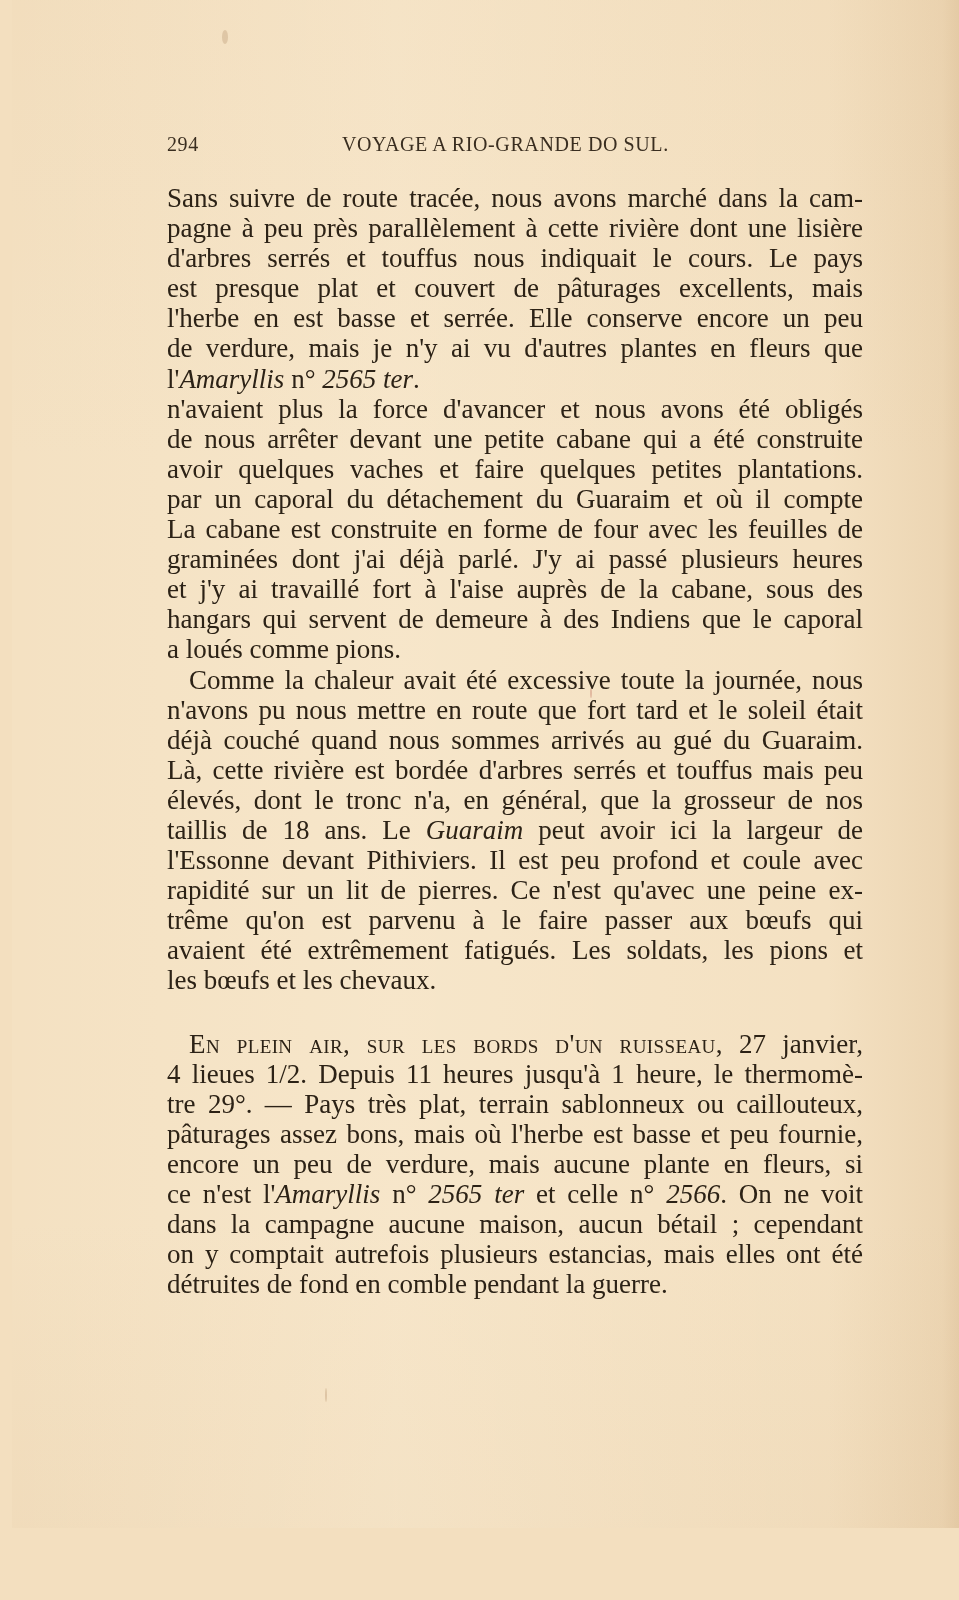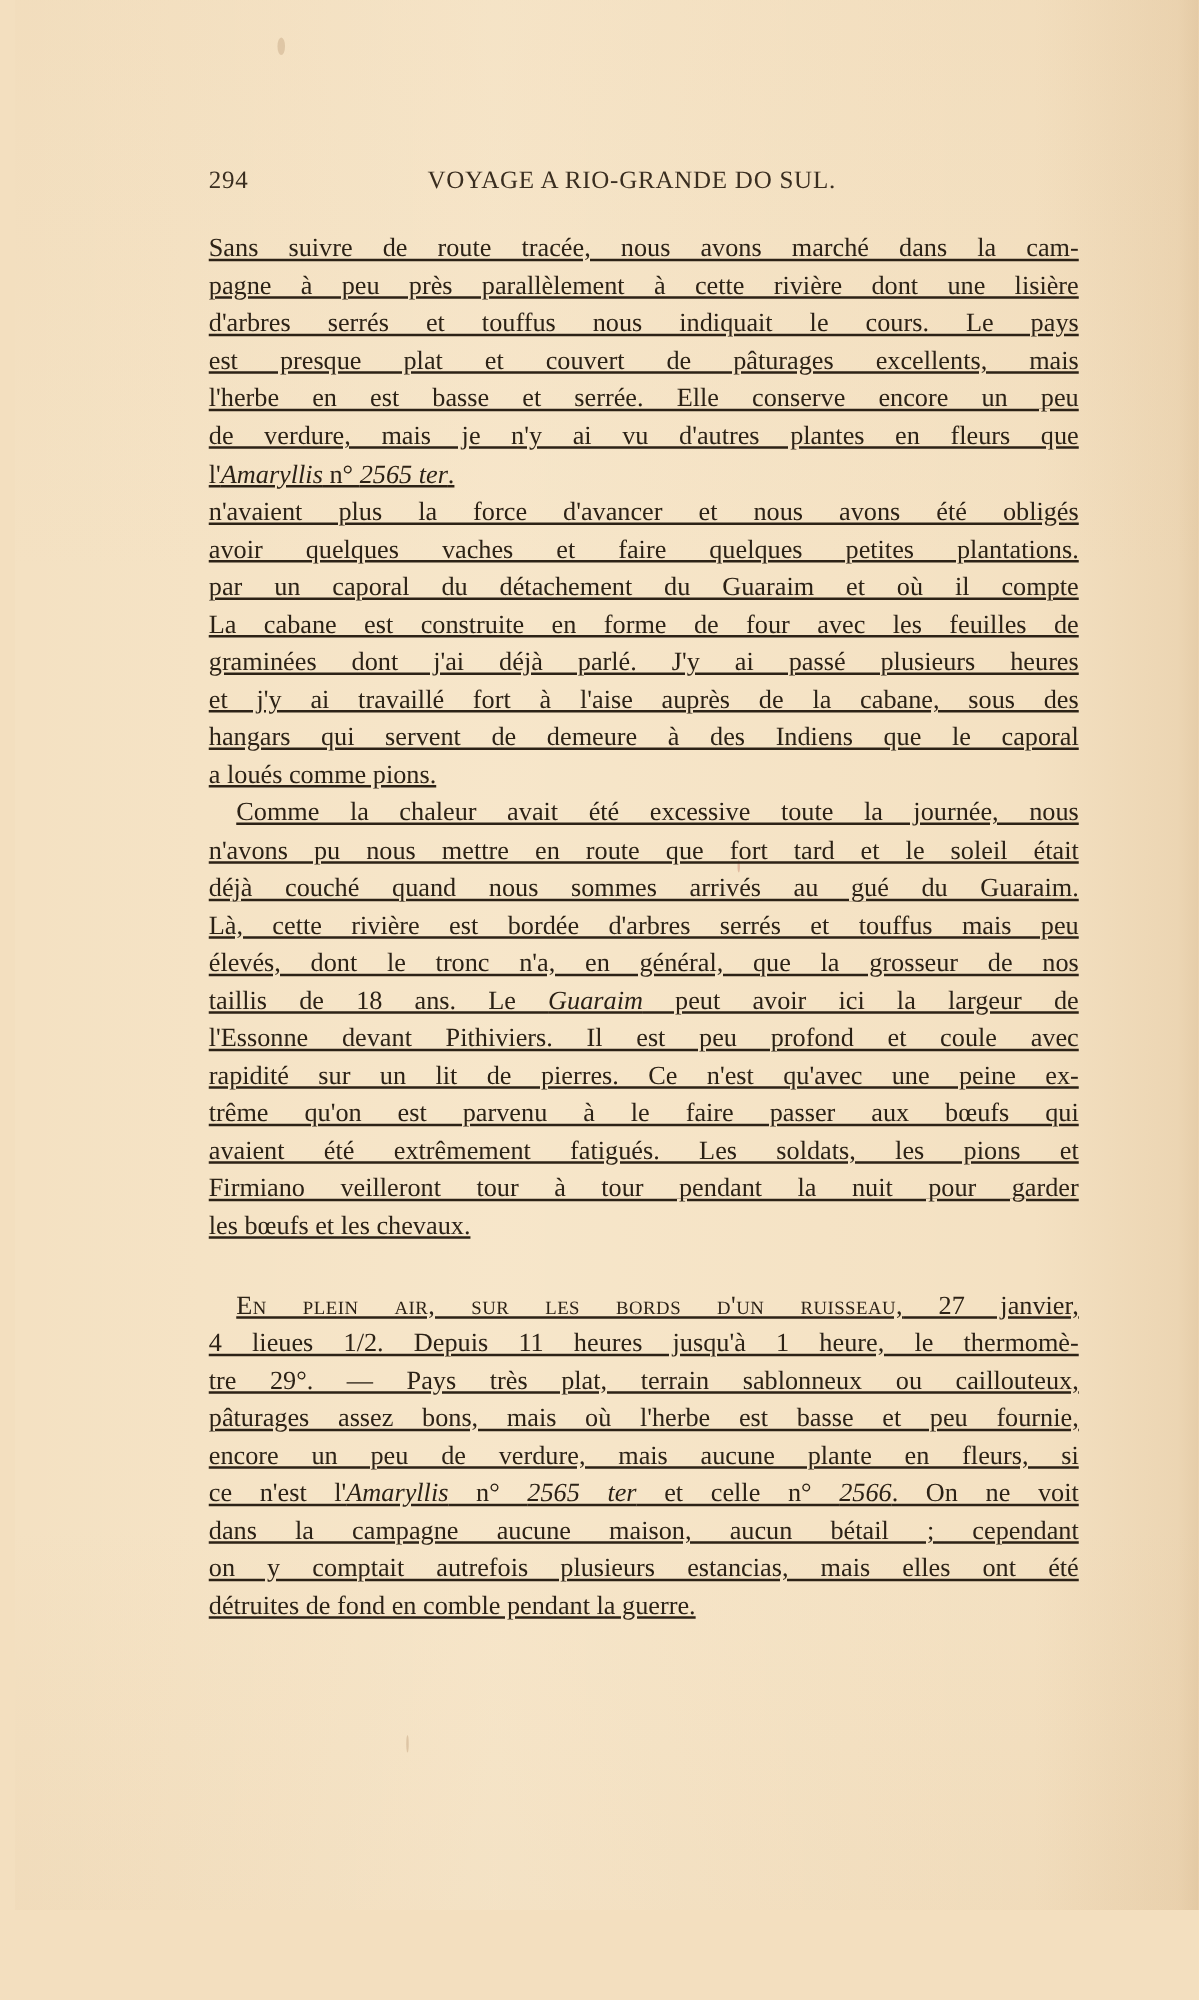--- a/index.html
+++ b/index.html
@@ -44,24 +44,23 @@
     position: absolute;
     left: 175px;
     top: 0;
   }
   .text-block {
     position: absolute;
     left: 155px;
     top: 183px;
     width: 696px;
     font-family: "Liberation Serif", "DejaVu Serif", serif;
-    font-size: 21px;
+    font-size: 27px;
     line-height: 30.1px;
     color: #2c2216;
-    text-decoration: underline;
   }
   .line {
     display: block;
     white-space: nowrap;
     text-align: justify;
     text-align-last: justify;
     height: 30.1px;
   }
   .line.last {
     text-align-last: left;
@@ -108,41 +107,41 @@
       <span class="line">pagne à peu près parallèlement à cette rivière dont une lisière</span>
       <span class="line">d'arbres serrés et touffus nous indiquait le cours. Le pays</span>
       <span class="line">est presque plat et couvert de pâturages excellents, mais</span>
       <span class="line">l'herbe en est basse et serrée. Elle conserve encore un peu</span>
       <span class="line">de verdure, mais je n'y ai vu d'autres plantes en fleurs que</span>
       <span class="line last"><span>l'</span><i>Amaryllis</i><span> n° </span><i>2565 ter</i><span>.</span></span>
     </div>
 
     <div>
       <span class="line">n'avaient plus la force d'avancer et nous avons été obligés</span>
+      <span class="line">de nous arrêter devant une petite cabane qui a été construite</span>
       <span class="line">avoir quelques vaches et faire quelques petites plantations.</span>
       <span class="line">par un caporal du détachement du Guaraim et où il compte</span>
       <span class="line">La cabane est construite en forme de four avec les feuilles de</span>
       <span class="line">graminées dont j'ai déjà parlé. J'y ai passé plusieurs heures</span>
       <span class="line">et j'y ai travaillé fort à l'aise auprès de la cabane, sous des</span>
       <span class="line">hangars qui servent de demeure à des Indiens que le caporal</span>
       <span class="line last">a loués comme pions.</span>
     </div>
 
     <div>
       <span class="line indent">Comme la chaleur avait été excessive toute la journée, nous</span>
       <span class="line">n'avons pu nous mettre en route que fort tard et le soleil était</span>
       <span class="line">déjà couché quand nous sommes arrivés au gué du Guaraim.</span>
       <span class="line">Là, cette rivière est bordée d'arbres serrés et touffus mais peu</span>
       <span class="line">élevés, dont le tronc n'a, en général, que la grosseur de nos</span>
       <span class="line"><span>taillis de 18 ans. Le </span><i>Guaraim</i><span> peut avoir ici la largeur de</span></span>
       <span class="line">l'Essonne devant Pithiviers. Il est peu profond et coule avec</span>
       <span class="line">rapidité sur un lit de pierres. Ce n'est qu'avec une peine ex-</span>
       <span class="line">trême qu'on est parvenu à le faire passer aux bœufs qui</span>
       <span class="line">avaient été extrêmement fatigués. Les soldats, les pions et</span>
-      <span class="line">Firmiano veilleront tour à tour pendant la nuit pour garder</span>
       <span class="line last">les bœufs et les chevaux.</span>
     </div>
 
     <span class="spacer"></span>
 
     <div>
       <span class="line indent"><span class="sc">En plein air, sur les bords d'un ruisseau,</span><span> 27 janvier,</span></span>
       <span class="line">4 lieues 1/2. Depuis 11 heures jusqu'à 1 heure, le thermomè-</span>
       <span class="line">tre 29°. — Pays très plat, terrain sablonneux ou caillouteux,</span>
       <span class="line">pâturages assez bons, mais où l'herbe est basse et peu fournie,</span>

